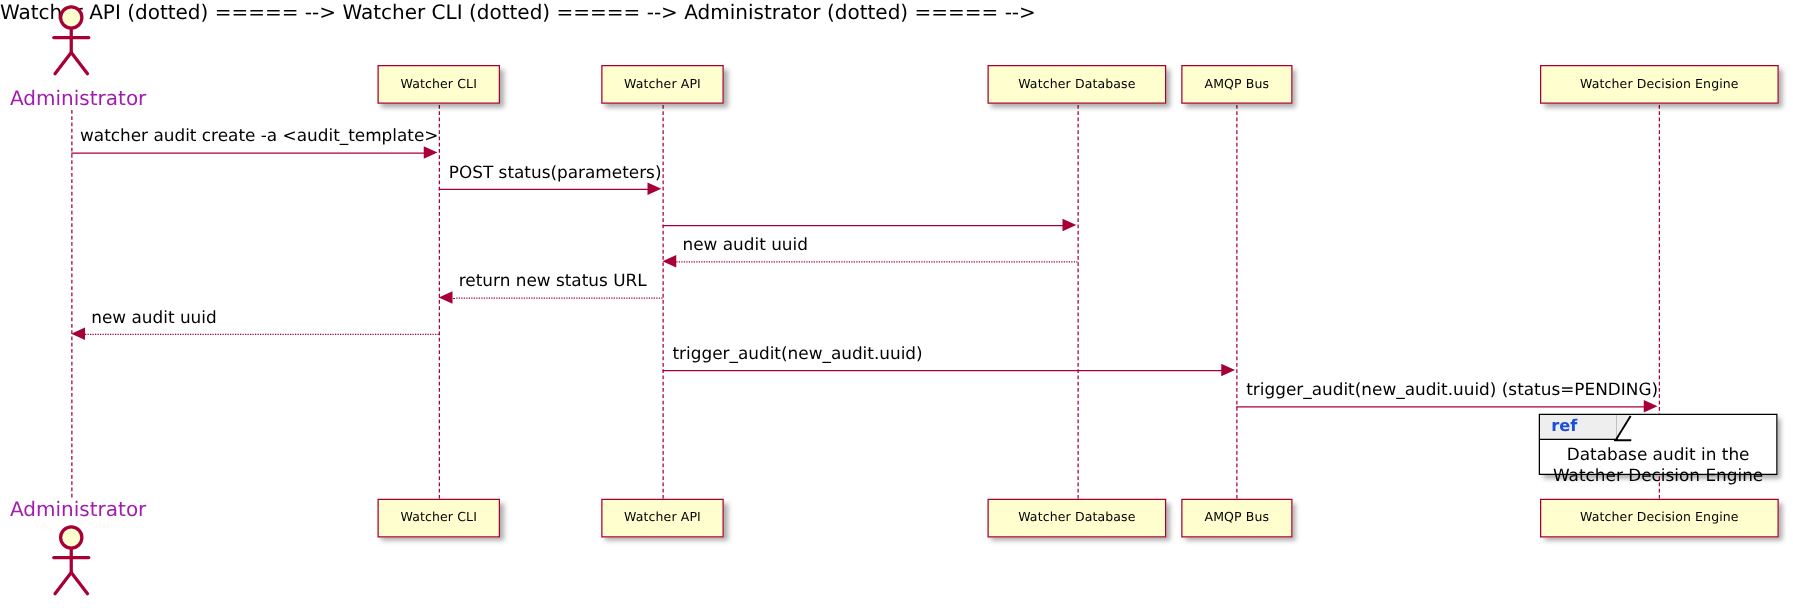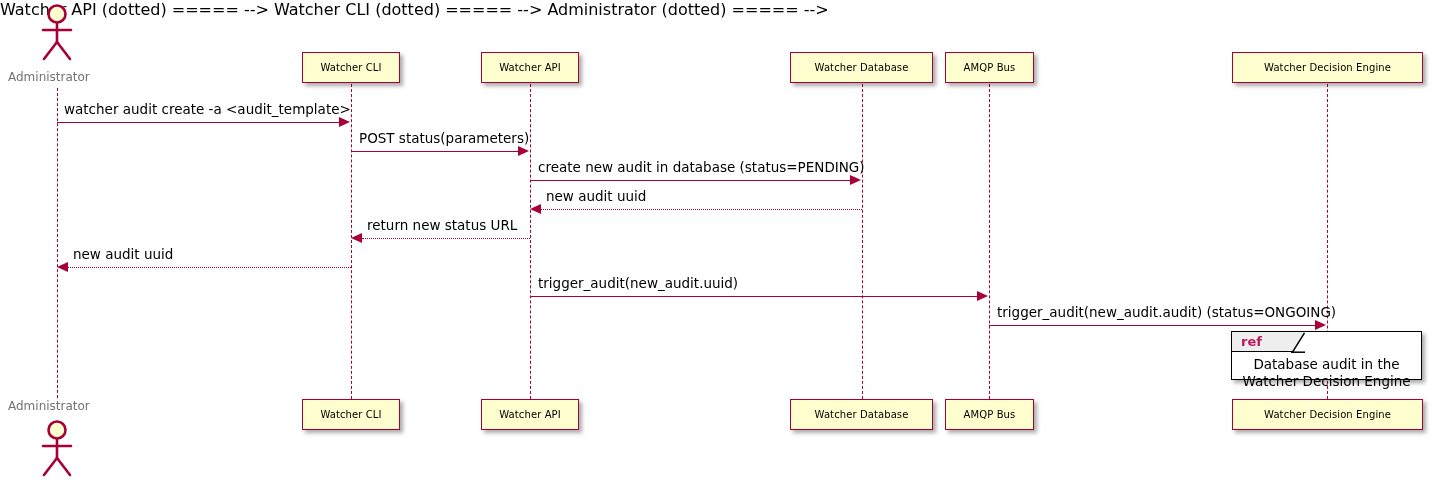--- a/index.html
+++ b/index.html
@@ -45,22 +45,22 @@
 
   
   .actor {
     position: absolute;
     width: 40px;
     height: 58px;
   }
   .actor svg { display: block; overflow: visible; }
   .actor-label {
     position: absolute;
-    font-size: 12px;
-    color: #737373;
+    font-size: 16px;
+    color: #a21caf;
     white-space: nowrap;
     line-height: 1;
   }
 
   
   .msg-line {
     position: absolute;
     height: 0;
     border-top: 1.5px solid #A80036;
   }
@@ -105,21 +105,21 @@
     background: #EEEEEE;
     border-right: 1.5px solid #000000;
     border-bottom: 1.5px solid #000000;
     box-sizing: border-box;
     display: flex;
     align-items: center;
     padding-left: 9px;
     padding-right: 20px;
     font-size: 13px;
     font-weight: bold;
-    color: #be185d;
+    color: #1d4ed8;
     line-height: 1;
   }
   .ref-tab-notch {
     position: absolute;
     top: 0;
     width: 0; height: 0;
     border-top: 20px solid #EEEEEE;
     border-right: 12px solid transparent;
   }
   .ref-tab-notch-line {
@@ -203,21 +203,20 @@
   <div class="msg-label" style="left:64px; top:103px;">watcher audit create -a &lt;audit_template&gt;</div>
 
   
   <div class="msg-line" style="left:351px; top:151px; width:168px;"></div>
   <div class="arrow-head right" style="left:518px; top:146px;"></div>
   <div class="msg-label" style="left:359px; top:132px;">POST status(parameters)</div>
 
   
   <div class="msg-line" style="left:530px; top:180px; width:321px;"></div>
   <div class="arrow-head right" style="left:850px; top:175px;"></div>
-  <div class="msg-label" style="left:538px; top:161px;">create new audit in database (status=PENDING)</div>
 
    Watcher API (dotted) ===== --&gt;
   <div class="msg-line dotted" style="left:541px; top:209px; width:321px;"></div>
   <div class="arrow-head left" style="left:530px; top:204px;"></div>
   <div class="msg-label" style="left:546px; top:190px;">new audit uuid</div>
 
    Watcher CLI (dotted) ===== --&gt;
   <div class="msg-line dotted" style="left:362px; top:238px; width:168px;"></div>
   <div class="arrow-head left" style="left:351px; top:233px;"></div>
   <div class="msg-label" style="left:367px; top:219px;">return new status URL</div>
@@ -228,21 +227,21 @@
   <div class="msg-label" style="left:73px; top:248px;">new audit uuid</div>
 
   
   <div class="msg-line" style="left:530px; top:296px; width:448px;"></div>
   <div class="arrow-head right" style="left:977px; top:291px;"></div>
   <div class="msg-label" style="left:538px; top:277px;">trigger_audit(new_audit.uuid)</div>
 
   
   <div class="msg-line" style="left:989px; top:325px; width:327px;"></div>
   <div class="arrow-head right" style="left:1315px; top:320px;"></div>
-  <div class="msg-label" style="left:997px; top:306px;">trigger_audit(new_audit.audit) (status=ONGOING)</div>
+  <div class="msg-label" style="left:997px; top:306px;">trigger_audit(new_audit.uuid) (status=PENDING)</div>
 
   
   <div class="ref-box" style="left:1231px; top:331px; width:191px; height:49px;">
     <div class="ref-tab" style="width:62px;">
       <span>ref</span>
     </div>
     <div class="ref-tab-notch" style="left:60.5px;"></div>
     <svg class="ref-tab-notch-line" style="left:59px;" width="24" height="24" viewBox="0 0 24 24">
       <path d="M1.5 20.2 L13.5 0.8" stroke="#000000" stroke-width="1.5" fill="none"></path>
       <path d="M0 20.2 L14 20.2" stroke="#000000" stroke-width="1.5" fill="none"></path>

